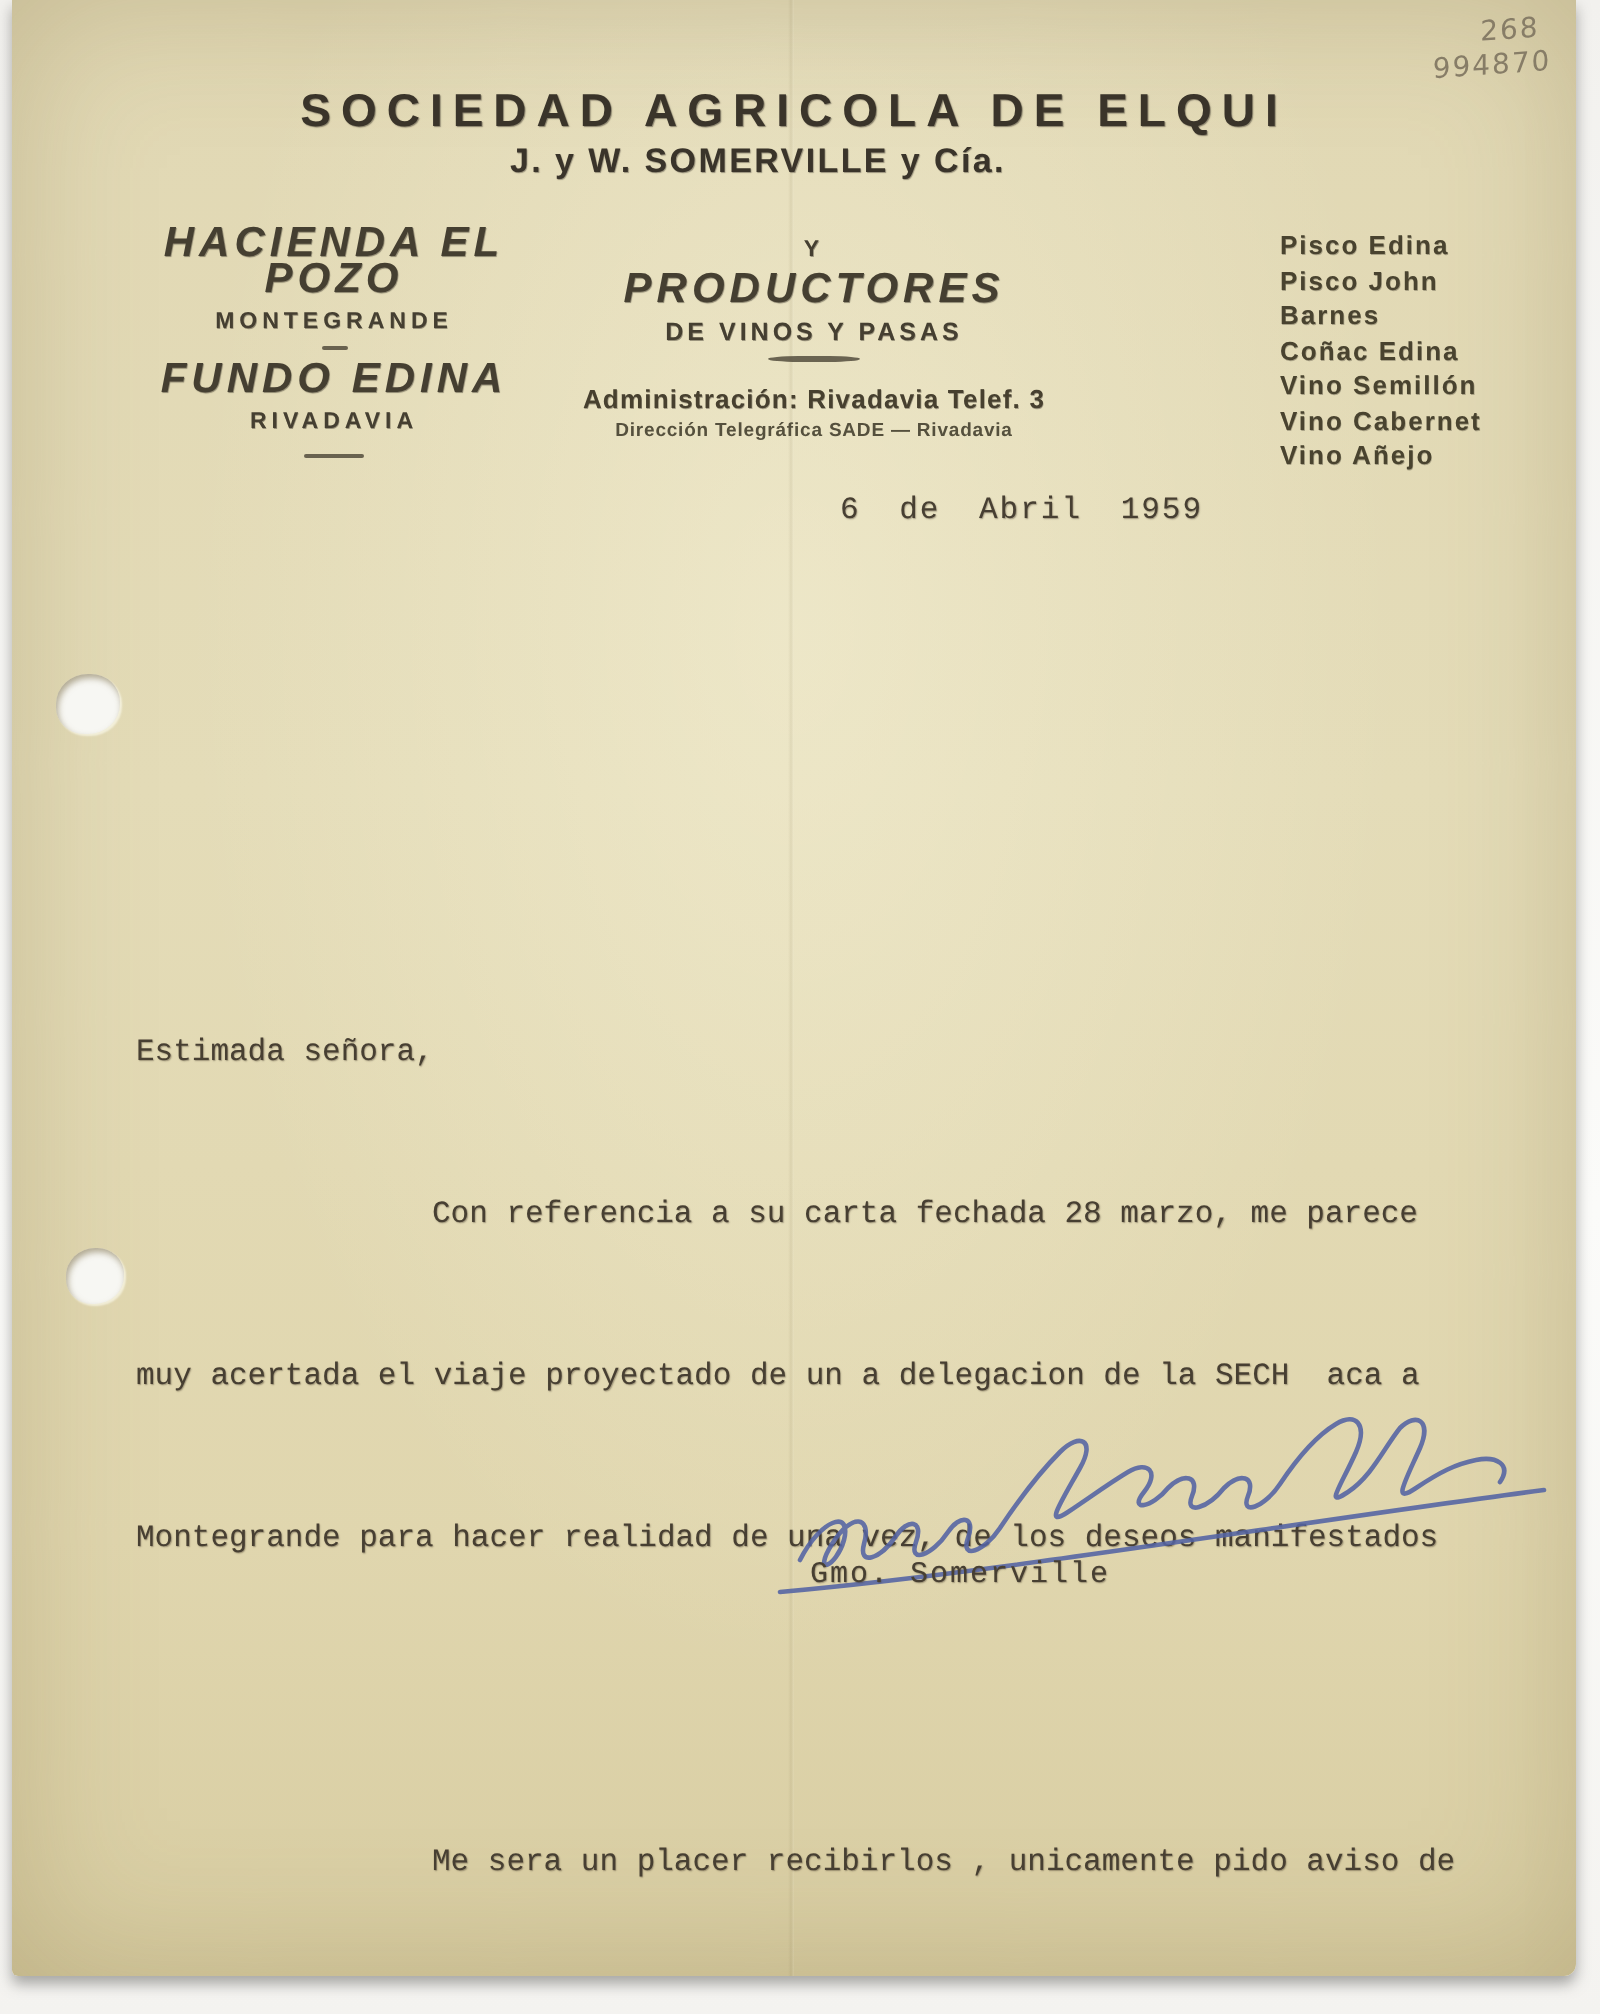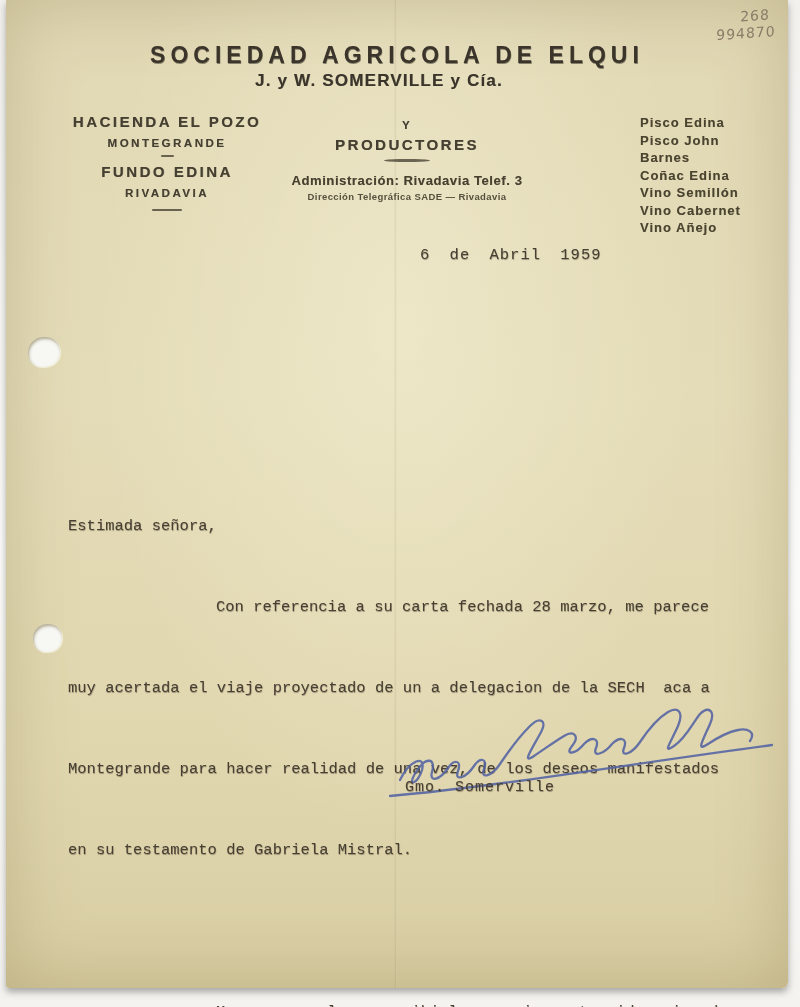--- a/index.html
+++ b/index.html
@@ -52,22 +52,22 @@
     position:absolute;left:0;top:71px;width:746px;text-align:center;
     font-size:17px;font-weight:bold;letter-spacing:1.2px;
     color:#3a342a;text-shadow:0.4px 0.4px 0.5px rgba(58,52,42,0.45);
   }
 
   .lh-col{position:absolute;text-align:center;color:#453f31;}
   .lh-left{left:52px;top:113px;width:218px;}
   .lh-mid{left:282px;top:113px;width:238px;}
   .lh-right{left:586px;top:114px;width:180px;text-align:left;}
 
-  .lh-big{font-size:15px;font-weight:bold;letter-spacing:2.5px;line-height:18px;
-          text-shadow:0.4px 0.4px 0.4px rgba(62,56,44,0.5);}
+  .lh-big{font-size:21px;font-weight:bold;letter-spacing:2.5px;line-height:18px;
+          text-shadow:0.4px 0.4px 0.4px rgba(62,56,44,0.5);font-style:italic;}
   .lh-small{font-size:11.5px;font-weight:bold;letter-spacing:2.5px;line-height:14px;margin-top:5px;
           text-shadow:0.3px 0.3px 0.3px rgba(62,56,44,0.45);}
   .rule-dash{height:2px;background:#4a4434;margin:5px auto 6px auto;border-radius:1px;opacity:0.8;}
   .rule-xs{width:13px;}
   .rule-md{width:30px;}
   .rule-lg{width:46px;height:3px;border-radius:40%/60%;}
 
   .admin-line{font-size:13px;font-weight:bold;letter-spacing:0.6px;margin-top:11px;color:#47402f;
           text-shadow:0.3px 0.3px 0.3px rgba(62,56,44,0.4);text-align:center;}
   .telegraph-line{font-size:9.5px;font-weight:bold;letter-spacing:0.4px;margin-top:3px;color:#55503d;text-align:center;}
@@ -115,20 +115,21 @@
     <div class="lh-small">MONTEGRANDE</div>
     <div class="rule-dash rule-xs"></div>
     <div class="lh-big">FUNDO EDINA</div>
     <div class="lh-small">RIVADAVIA</div>
     <div class="rule-dash rule-md" style="margin-top:9px;"></div>
   </div>
 
   <div class="lh-col lh-mid">
     <div class="lh-small">Y</div>
     <div class="lh-big" style="margin-top:4px;">PRODUCTORES</div>
+    <div class="lh-small" style="font-size:12.5px;letter-spacing:2px;">DE VINOS Y PASAS</div>
     <div class="rule-dash rule-lg"></div>
     <div class="admin-line">Administración: Rivadavia Telef. 3</div>
     <div class="telegraph-line">Dirección Telegráfica SADE — Rivadavia</div>
   </div>
 
   <div class="lh-col lh-right">
     <div class="product-line">Pisco Edina</div>
     <div class="product-line">Pisco John Barnes</div>
     <div class="product-line">Coñac Edina</div>
     <div class="product-line">Vino Semillón</div>
@@ -137,21 +138,20 @@
   </div>
 
   <div class="typed date-line">6 de Abril 1959</div>
 
 
   <div class="typed body-text">
     <div>Estimada señora,</div>
     <div class="indent">Con referencia a su carta fechada 28 marzo, me parece</div>
     <div>muy acertada el viaje proyectado de un a delegacion de la SECH  aca a</div>
     <div>Montegrande para hacer realidad de una vez, de los deseos manifestados</div>
-    <div>en su testamento de Gabriela Mistral.</div>
     <div class="blank-line"></div>
     <div class="indent">Me sera un placer recibirlos , unicamente pido aviso de</div>
     
     
     
     
   </div>
 
   <svg class="signature-svg" viewBox="0 0 398 108">
     <g fill="none" stroke="#5464a4" stroke-width="2.3" stroke-linecap="round" stroke-linejoin="round" opacity="0.88">

